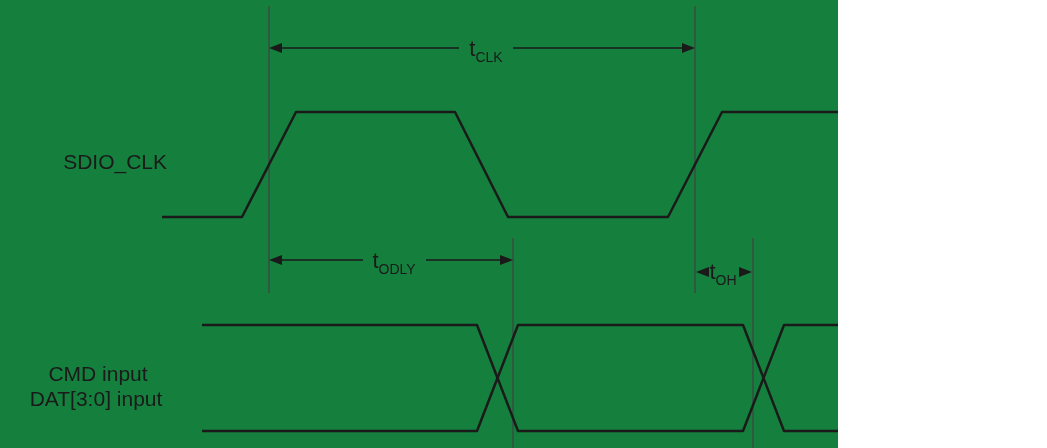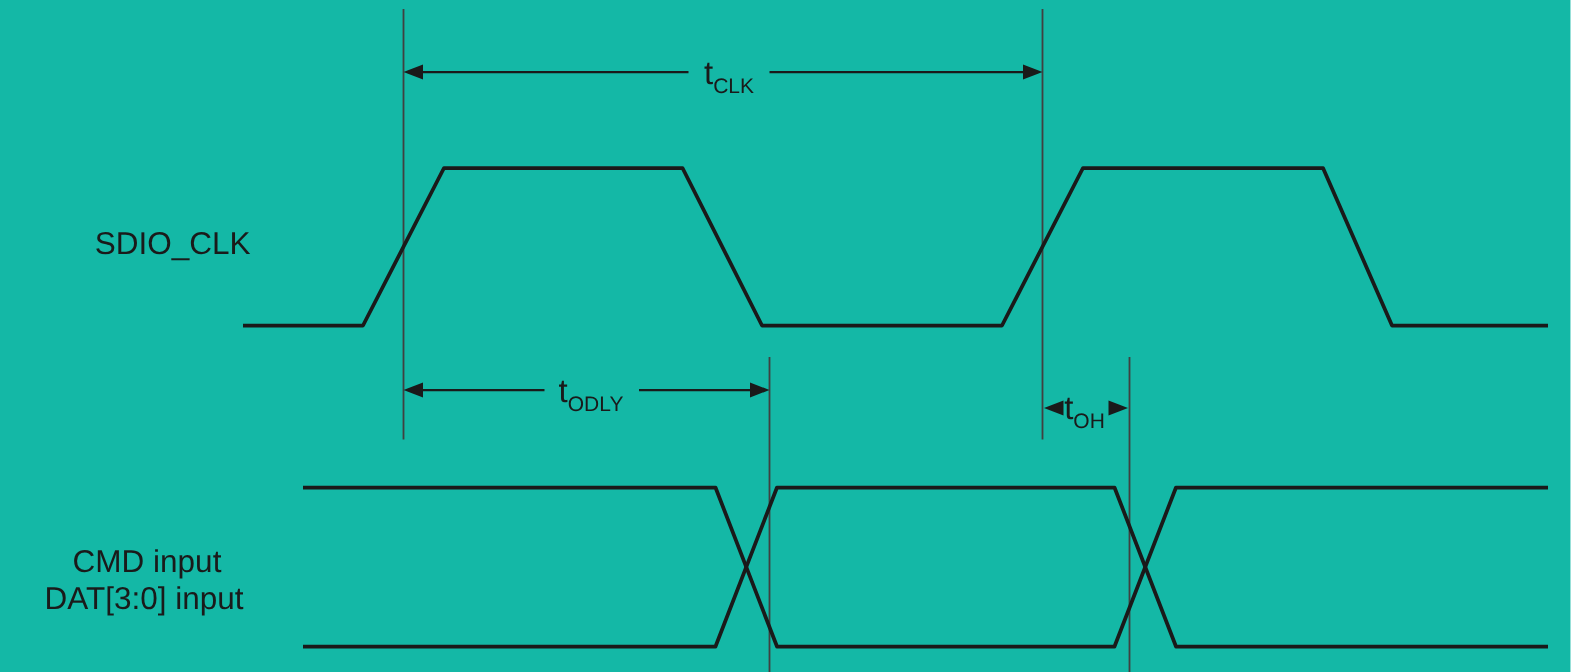--- a/index.html
+++ b/index.html
@@ -2,23 +2,23 @@
 <html><head>
 <meta charset="utf-8">
 <style>
   html, body {
     margin: 0;
     padding: 0;
     background: #ffffff;
   }
   .canvas {
     position: relative;
-    width: 1047px;
+    width: 838px;
     height: 448px;
-    background: #14b8a6;
+    background: #15803d;
     font-family: "Liberation Sans", sans-serif;
     overflow: hidden;
   }
   svg {
     display: block;
   }
   .sig-label {
     font-family: "Liberation Sans", sans-serif;
     font-size: 21px;
     fill: #1a1a1a;

